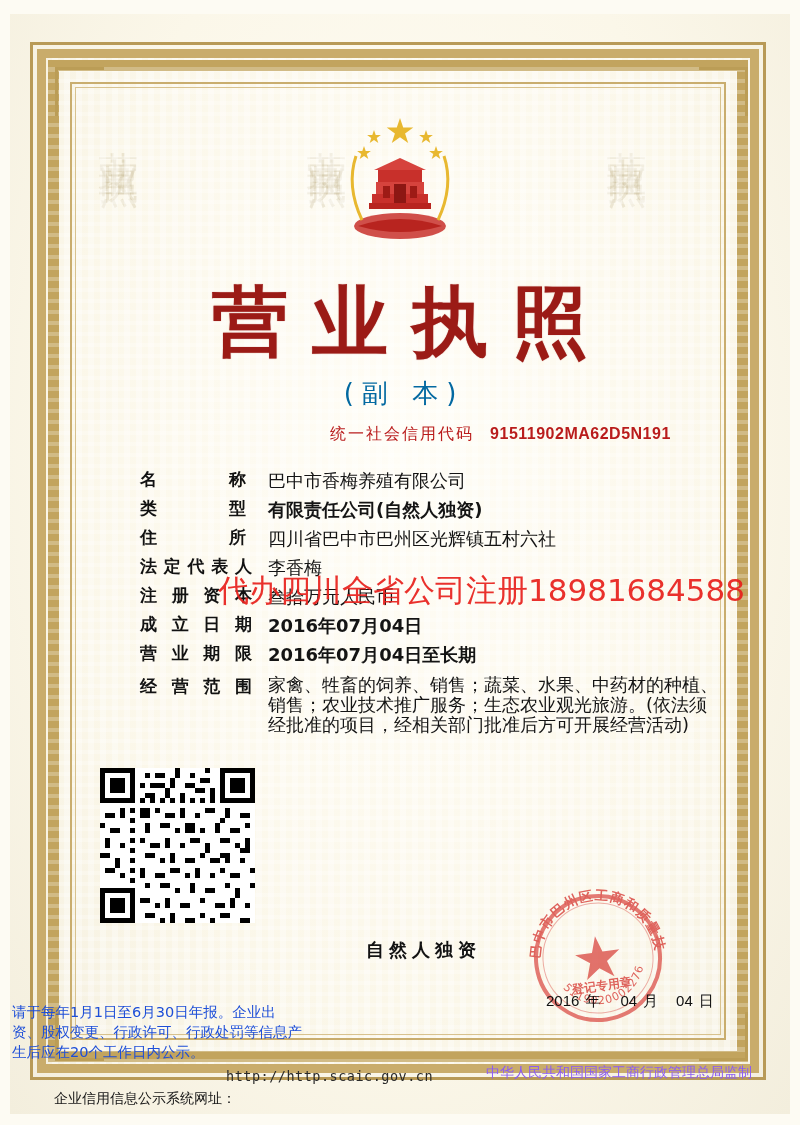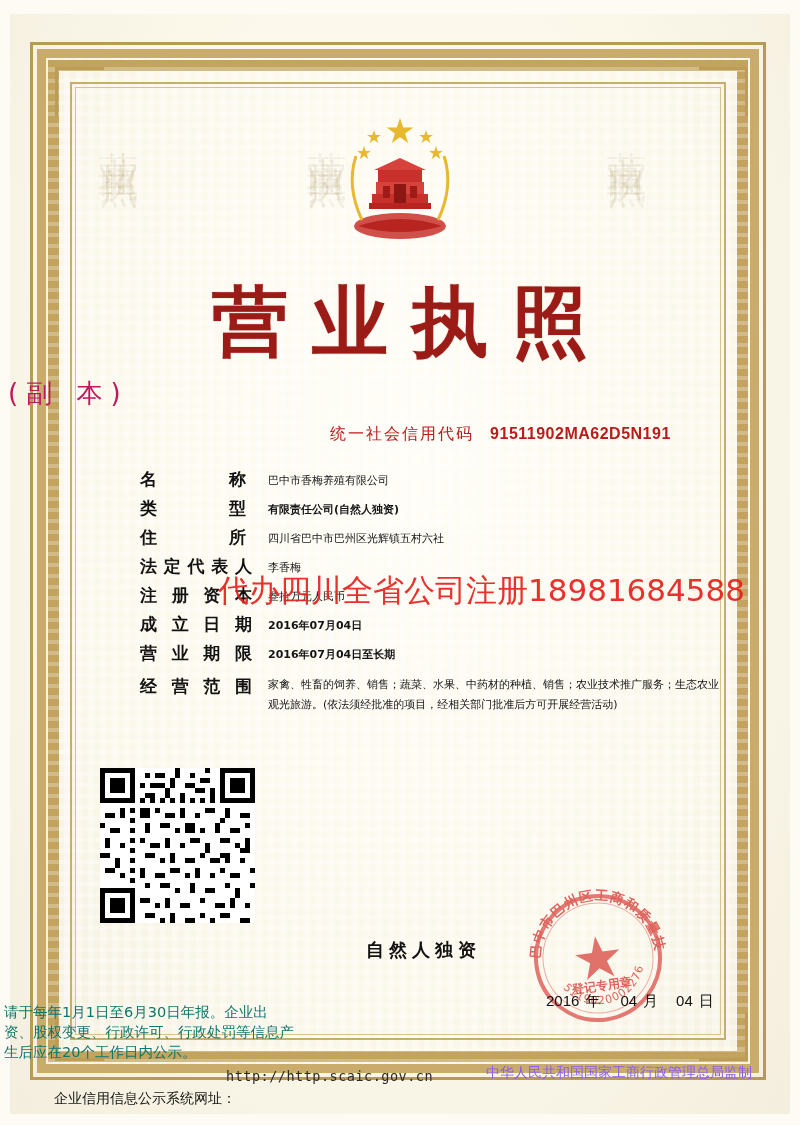--- a/index.html
+++ b/index.html
@@ -115,25 +115,26 @@
     font-size: 76px;
     letter-spacing: 24px;
     text-indent: 24px;
     color: #9b1b16;
     text-shadow: 0 0 1px rgba(155,27,22,.6);
   }
   #subtitle {
     position: absolute;
     left: 0; top: 376px;
     width: 800px;
+    text-align: center;
     font-family: "DejaVu Sans", sans-serif;
     font-size: 26px;
     letter-spacing: 8px;
     text-indent: 8px;
-    color: #be185d;
+    color: #0369a1;
   }
 
   
   #credit-line {
     position: absolute;
     left: 330px; top: 424px;
     font-family: "DejaVu Sans", sans-serif;
     font-size: 16px;
     color: #b91c1c;
     letter-spacing: 1px;
@@ -166,21 +167,21 @@
     font-size: 17px;
     font-weight: bold;
     color: #121212;
     display: flex;
     justify-content: space-between;
   }
   .row .lab span { display: inline-block; }
   .row .val {
     margin-left: 128px;
     font-family: "DejaVu Sans", sans-serif;
-    font-size: 11px;
+    font-size: 18px;
     color: #141414;
     line-height: 25px;
   }
   .row.tall .val { line-height: 20px; }
   .val.bold { font-weight: bold; }
 
   
   #overprint {
     position: absolute;
     left: 218px; top: 570px;
@@ -232,26 +233,26 @@
     display: flex;
     align-items: baseline;
     gap: 6px;
     margin-left: 48px;
   }
   #dateline .n { font-family: "Liberation Sans", sans-serif; }
 
   
   #note {
     position: absolute;
-    left: 4px; top: 1002px;
+    left: 12px; top: 1002px;
     width: 290px;
     font-family: "DejaVu Sans", sans-serif;
     font-size: 14.5px;
     line-height: 20px;
-    color: #0f766e;
+    color: #1d4ed8;
   }
   #site-label {
     position: absolute;
     left: 54px; top: 1090px;
     font-family: "DejaVu Sans", sans-serif;
     font-size: 14px;
     color: #151515;
   }
   #site-url {
     position: absolute;

